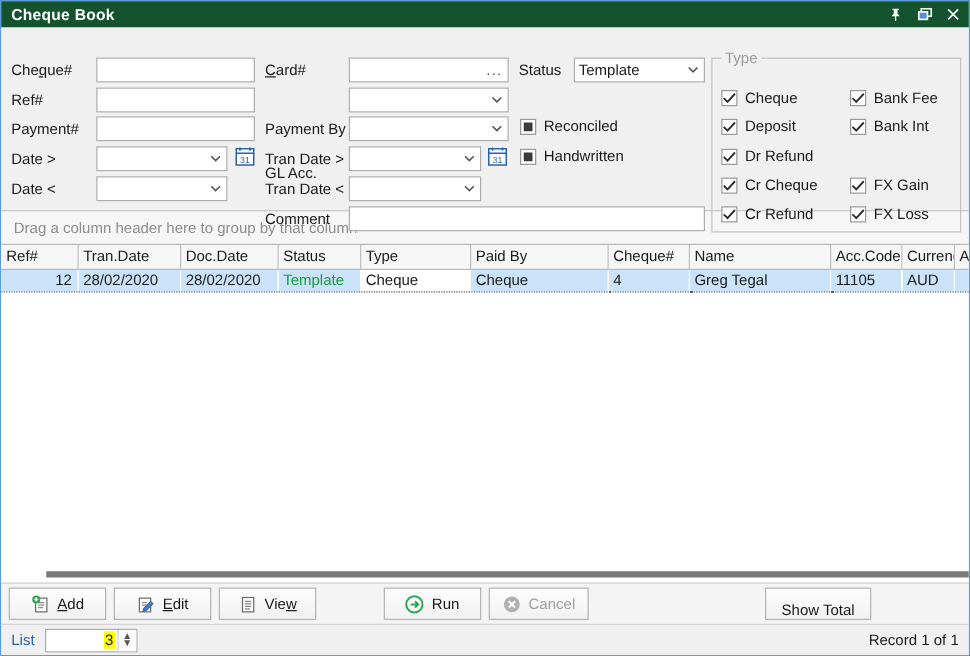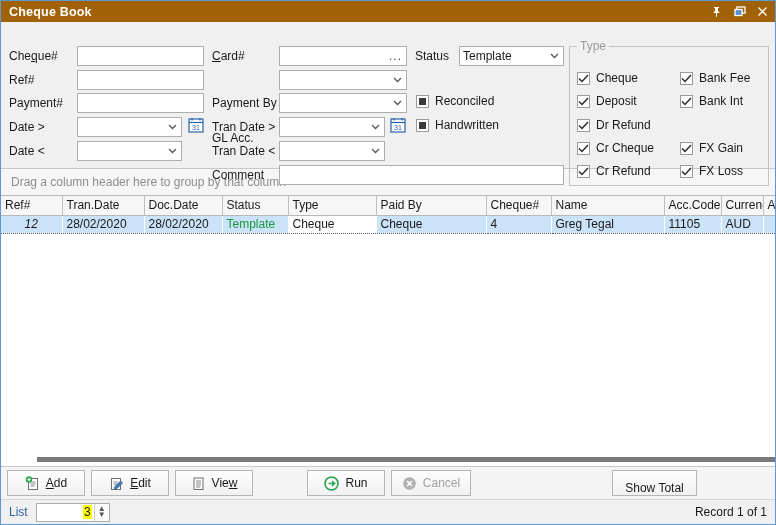--- a/index.html
+++ b/index.html
@@ -17,21 +17,21 @@
     position: relative;
     border: 1px solid #5b9bd5;
     background: #f0f0f0;
     display: flex;
     flex-direction: column;
   }
 
   
   .titlebar {
     height: 21px;
-    background: #a16207;
+    background: #14532d;
     display: flex;
     align-items: center;
     flex: 0 0 auto;
     padding-left: 8px;
     position: relative;
   }
   .titlebar .title {
     color: #ffffff;
     font-weight: bold;
     font-size: 12.5px;
@@ -193,21 +193,21 @@
     border-right: 1px solid transparent;
   }
   tr.data-row td {
     background: #cbe3f8;
     border-top: 1px dotted #5a5a5a;
     border-bottom: 1px dotted #5a5a5a;
   }
   tr.data-row td.focused-cell {
     background: #ffffff;
   }
-  td.num { text-align: center; font-style: italic; }
+  td.num { text-align: right; }
   td.green { color: #1a9a3c; }
   .hscroll-track {
     position: absolute;
     left: 3px; right: 3px; bottom: 2px;
     height: 8px;
     background: #ffffff;
   }
   .hscroll-thumb {
     position: absolute;
     left: 33px;

